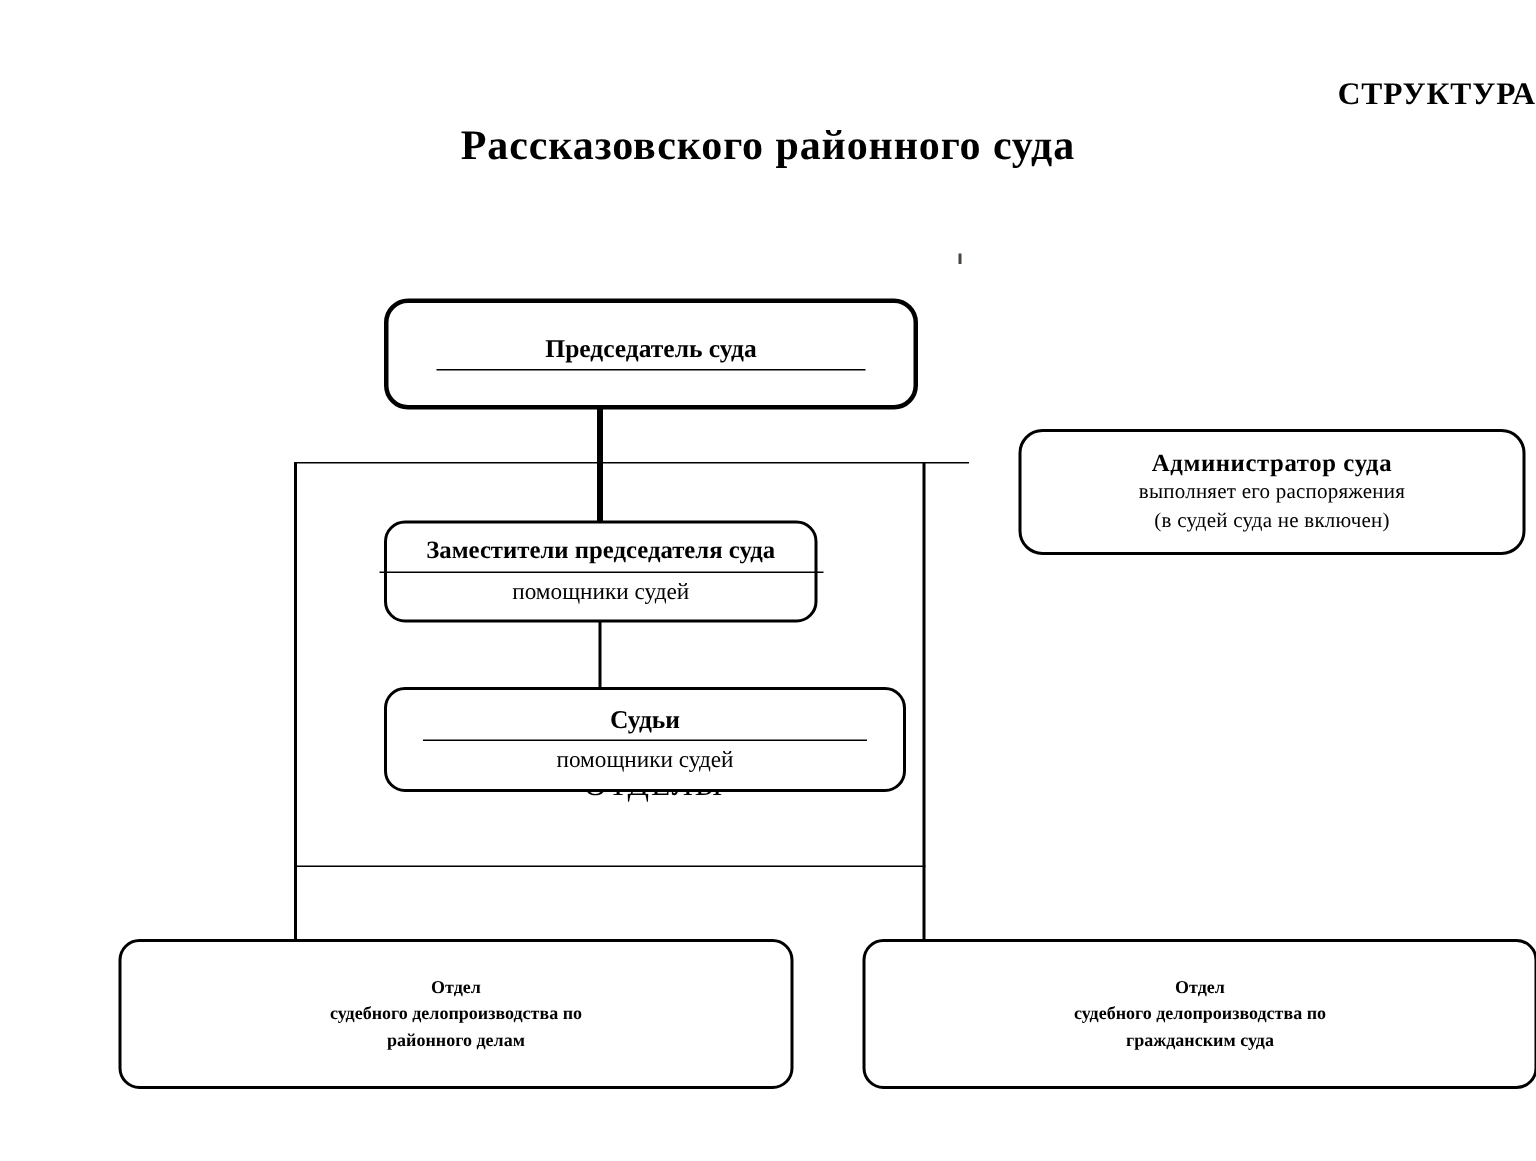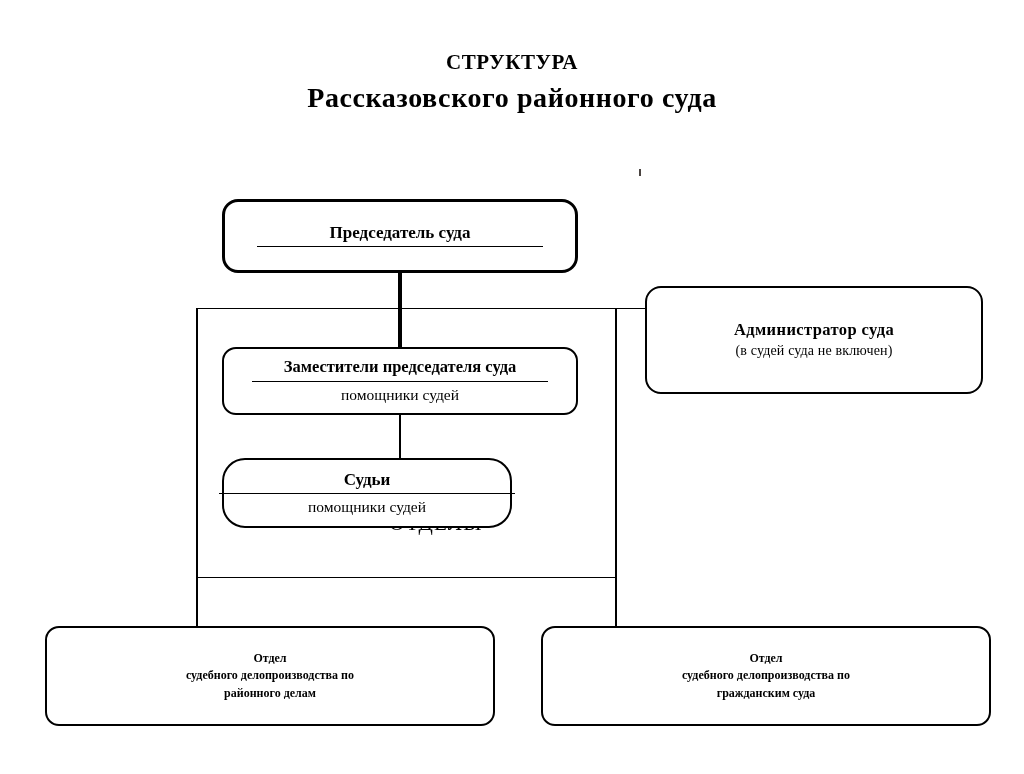--- a/index.html
+++ b/index.html
@@ -25,36 +25,37 @@
     left: 0;
     top: 48px;
     width: 1024px;
     text-align: center;
   }
   .title-line {
     font-weight: bold;
     letter-spacing: 0.6px;
     line-height: 1.42;
   }
-  .title-line-1 { font-size: 21px; }
+  .title-line-1 { font-size: 21px; text-align: right; }
   .title-line-2 { font-size: 28px; }
 
   
   .node {
     position: absolute;
     box-sizing: border-box;
     background: #ffffff;
     border: 1px solid #000000;
     border-radius: 14px;
     display: flex;
     flex-direction: column;
     align-items: center;
     justify-content: center;
     text-align: center;
     z-index: 5;
+    margin-left: 34px;
   }
   .node.thick {
     border-width: 3px;
     border-radius: 16px;
   }
   .node.thin2 {
     border-width: 2px;
   }
 
   .node-head {
@@ -76,32 +77,32 @@
     margin: 3px 0 3px 0;
   }
 
   
   #node-chairman {
     left: 222px; top: 199px; width: 356px; height: 74px;
   }
   #node-chairman .rule { width: 286px; }
 
   #node-deputies {
-    left: 222px; top: 347px; width: 356px; height: 68px; text-align: right;
+    left: 222px; top: 347px; width: 289px; height: 68px; text-align: right;
   }
   #node-deputies .rule { width: 296px; }
   #node-deputies .node-head { font-size: 16.5px; }
 
   #node-judges {
-    left: 222px; top: 458px; width: 290px; height: 70px; border-radius: 23px;
+    left: 222px; top: 458px; width: 348px; height: 70px;
   }
   #node-judges .rule { width: 296px; }
 
   #node-administrator {
-    left: 645px; top: 286px; width: 338px; height: 108px;
+    left: 645px; top: 286px; width: 338px; height: 84px;
     border-radius: 16px;
   }
   #node-administrator .adm-head {
     font-weight: bold;
     font-size: 16.5px;
     line-height: 1.3;
     letter-spacing: 0.4px;
     margin-bottom: 1px;
   }
   #node-administrator .adm-line {
@@ -208,20 +209,21 @@
   </div>
 
   <div class="node thin2" id="node-judges">
     <div class="node-head">Судьи</div>
     <div class="rule"></div>
     <div class="node-sub">помощники  судей</div>
   </div>
 
   <div class="node thin2" id="node-administrator">
     <div class="adm-head">Администратор  суда</div>
+    <div class="adm-line">выполняет  его  распоряжения</div>
     <div class="adm-line">(в судей  суда  не включен)</div>
   </div>
 
   <div id="section-otdely">ОТДЕЛЫ</div>
 
   <div class="node thin2" id="node-dept-criminal">
     <div class="dept-line">Отдел</div>
     <div class="dept-line">судебного делопроизводства по</div>
     <div class="dept-line">районного делам</div>
   </div>

